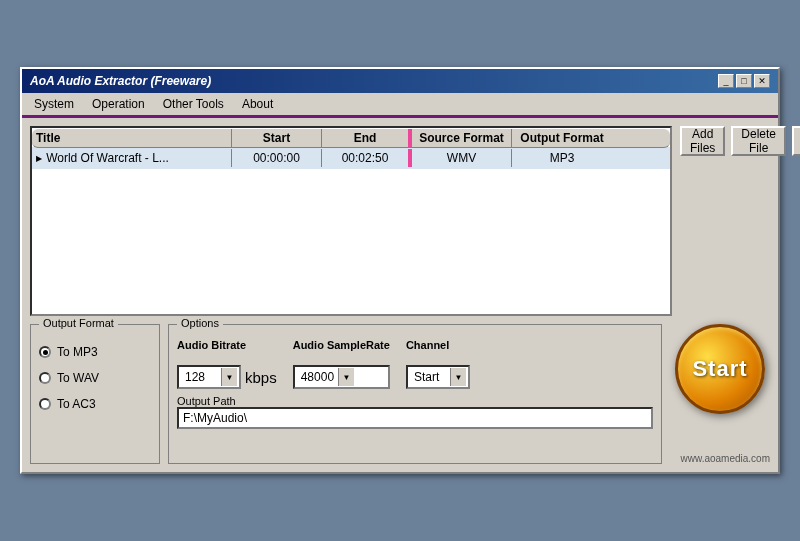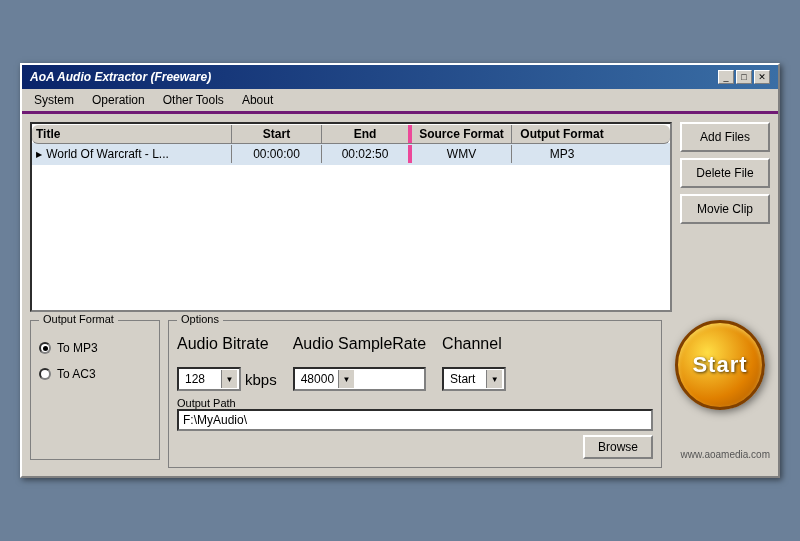--- a/index.html
+++ b/index.html
@@ -103,21 +103,20 @@
     .file-area {
       display: flex;
       gap: 8px;
       position: relative;
     }
     .file-list-wrap {
       flex: 1;
     }
     .side-buttons {
       display: flex;
-      flex-direction: column;
       gap: 6px;
       padding-top: 0;
       width: 90px;
     }
     .win-btn {
       background: #d4d0c8;
       border: 2px solid #808080;
       border-top-color: #ffffff;
       border-left-color: #ffffff;
       padding: 4px 8px;
@@ -186,22 +185,23 @@
       display: flex;
       gap: 16px;
       margin-bottom: 6px;
     }
     .options-col {
       display: flex;
       flex-direction: column;
       gap: 4px;
     }
     .options-label {
-      font-size: 16px;
+      font-size: 11px;
       margin-bottom: 10px;
+      font-weight: bold;
     }
     .dropdown-wrap {
       display: flex;
       align-items: center;
       gap: 4px;
     }
     .dropdown {
       background: white;
       border: 2px inset #808080;
       padding: 1px 2px;
@@ -340,20 +340,24 @@
 
     <div class="bottom-section">
 
       <div class="group-box output-format-box">
         <span class="group-box-label">Output Format</span>
         <div class="radio-option">
           <div class="radio-circle">
             <div class="radio-dot"></div>
           </div>
           <span>To MP3</span>
+        </div>
+        <div class="radio-option">
+          <div class="radio-circle"></div>
+          <span>To WAV</span>
         </div>
         <div class="radio-option">
           <div class="radio-circle"></div>
           <span>To AC3</span>
         </div>
       </div>
 
       <div class="group-box options-box">
         <span class="group-box-label">Options</span>
         <div class="options-row">
@@ -378,23 +382,20 @@
             <div class="options-label">Channel</div>
             <div class="dropdown">
               <span class="dropdown-value">Start</span>
               <div class="dropdown-arrow">▼</div>
             </div>
           </div>
         </div>
         <div>
           <div class="output-path-label">Output Path</div>
           <input class="path-input" type="text" value="F:\MyAudio\" style="">
-          <div class="browse-row">
-            <button class="win-btn" style="width:70px;height:24px;">Browse</button>
-          </div>
         </div>
       </div>
 
       <div class="start-section">
         <div class="start-btn-wrap">
           <div class="start-btn">Start</div>
         </div>
         <div class="website-label">www.aoamedia.com</div>
       </div>
 

